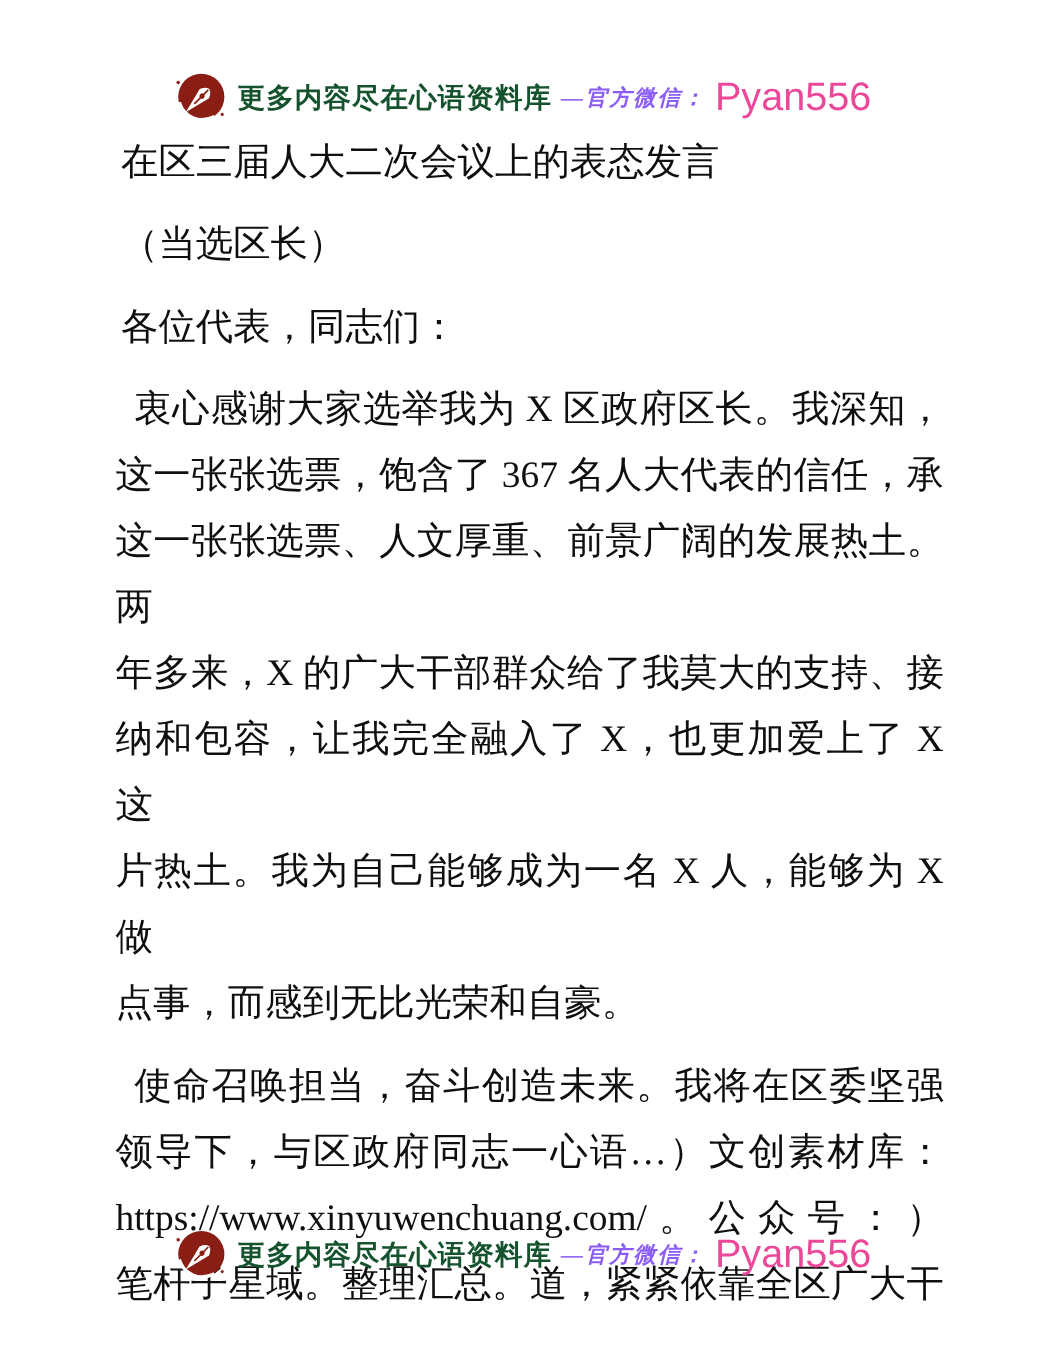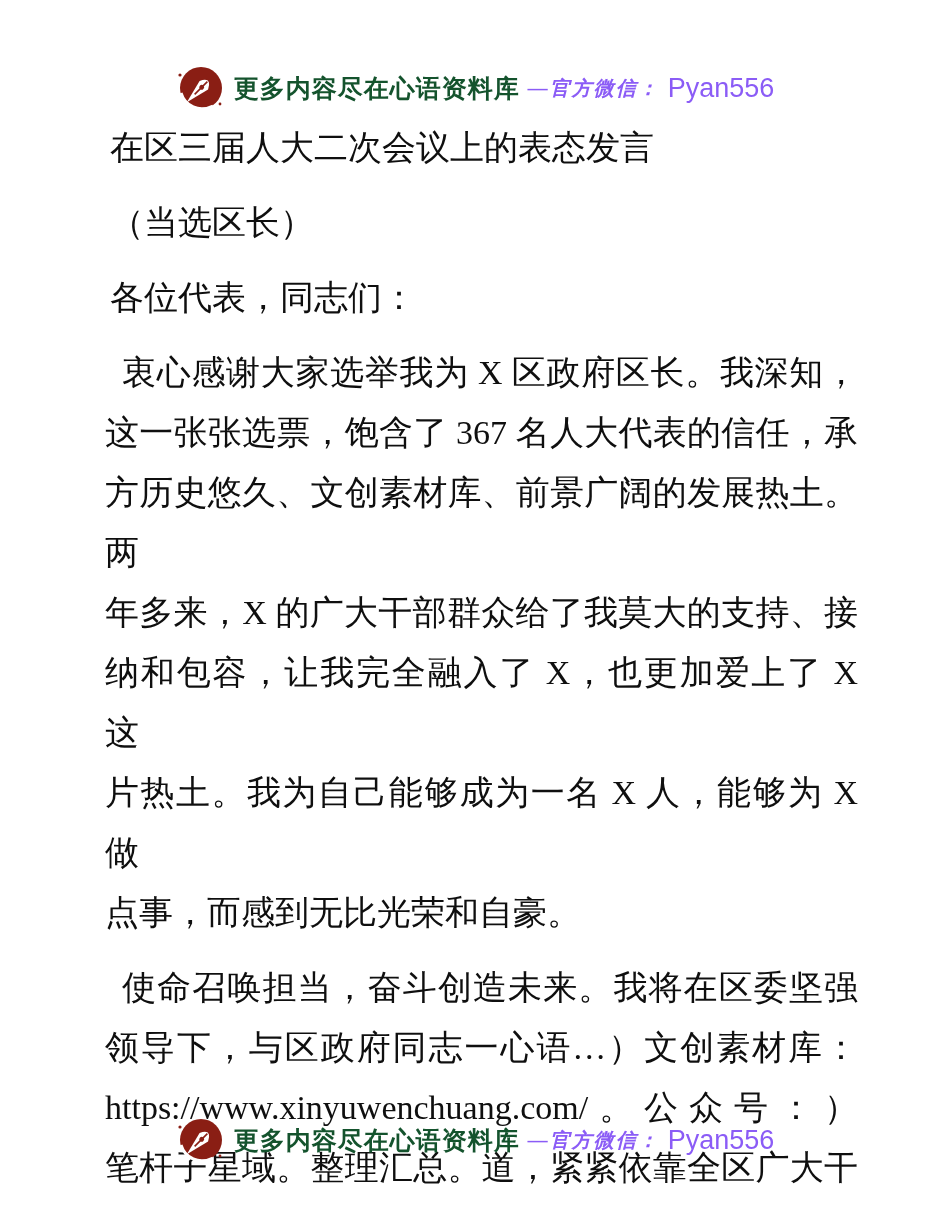--- a/index.html
+++ b/index.html
@@ -35,23 +35,23 @@
     letter-spacing: 1px;
   }
   .wechat-label {
     color: #8b5cf6;
     font-size: 20px;
     font-weight: bold;
     font-style: italic;
     letter-spacing: 2px;
   }
   .wechat-id {
-    color: #8b5cf6;
+    color: #ec4899;
     font-family: "Liberation Sans", "DejaVu Sans", sans-serif;
-    font-size: 27px;
+    font-size: 36px;
   }
 
   
   .doc {
     position: absolute;
     left: 93px;
     top: 118px;
     width: 765px;
     font-size: 34px;
     line-height: 60px;
@@ -95,21 +95,21 @@
 
   <div class="doc-block indent">在区三届人大二次会议上的表态发言</div>
 
   <div class="doc-block indent">（当选区长）</div>
 
   <div class="doc-block indent">各位代表，同志们：</div>
 
   <div class="para">
     <div class="text-line first">衷心感谢大家选举我为 X 区政府区长。我深知，</div>
     <div class="text-line">这一张张选票，饱含了 367 名人大代表的信任，承</div>
-    <div class="text-line">方历史悠久、文创素材库、前景广阔的发展热土。两</div>
+    <div class="text-line">这一张张选票、人文厚重、前景广阔的发展热土。两</div>
     <div class="text-line">年多来，X 的广大干部群众给了我莫大的支持、接</div>
     <div class="text-line">纳和包容，让我完全融入了 X，也更加爱上了 X 这</div>
     <div class="text-line">片热土。我为自己能够成为一名 X 人，能够为 X 做</div>
     <div class="text-line last">点事，而感到无比光荣和自豪。</div>
   </div>
 
   <div class="para">
     <div class="text-line first">使命召唤担当，奋斗创造未来。我将在区委坚强</div>
     <div class="text-line">领导下，与区政府同志一心语…）文创素材库：</div>
     <div class="text-line">https://www.xinyuwenchuang.com/。公众号：）</div>

